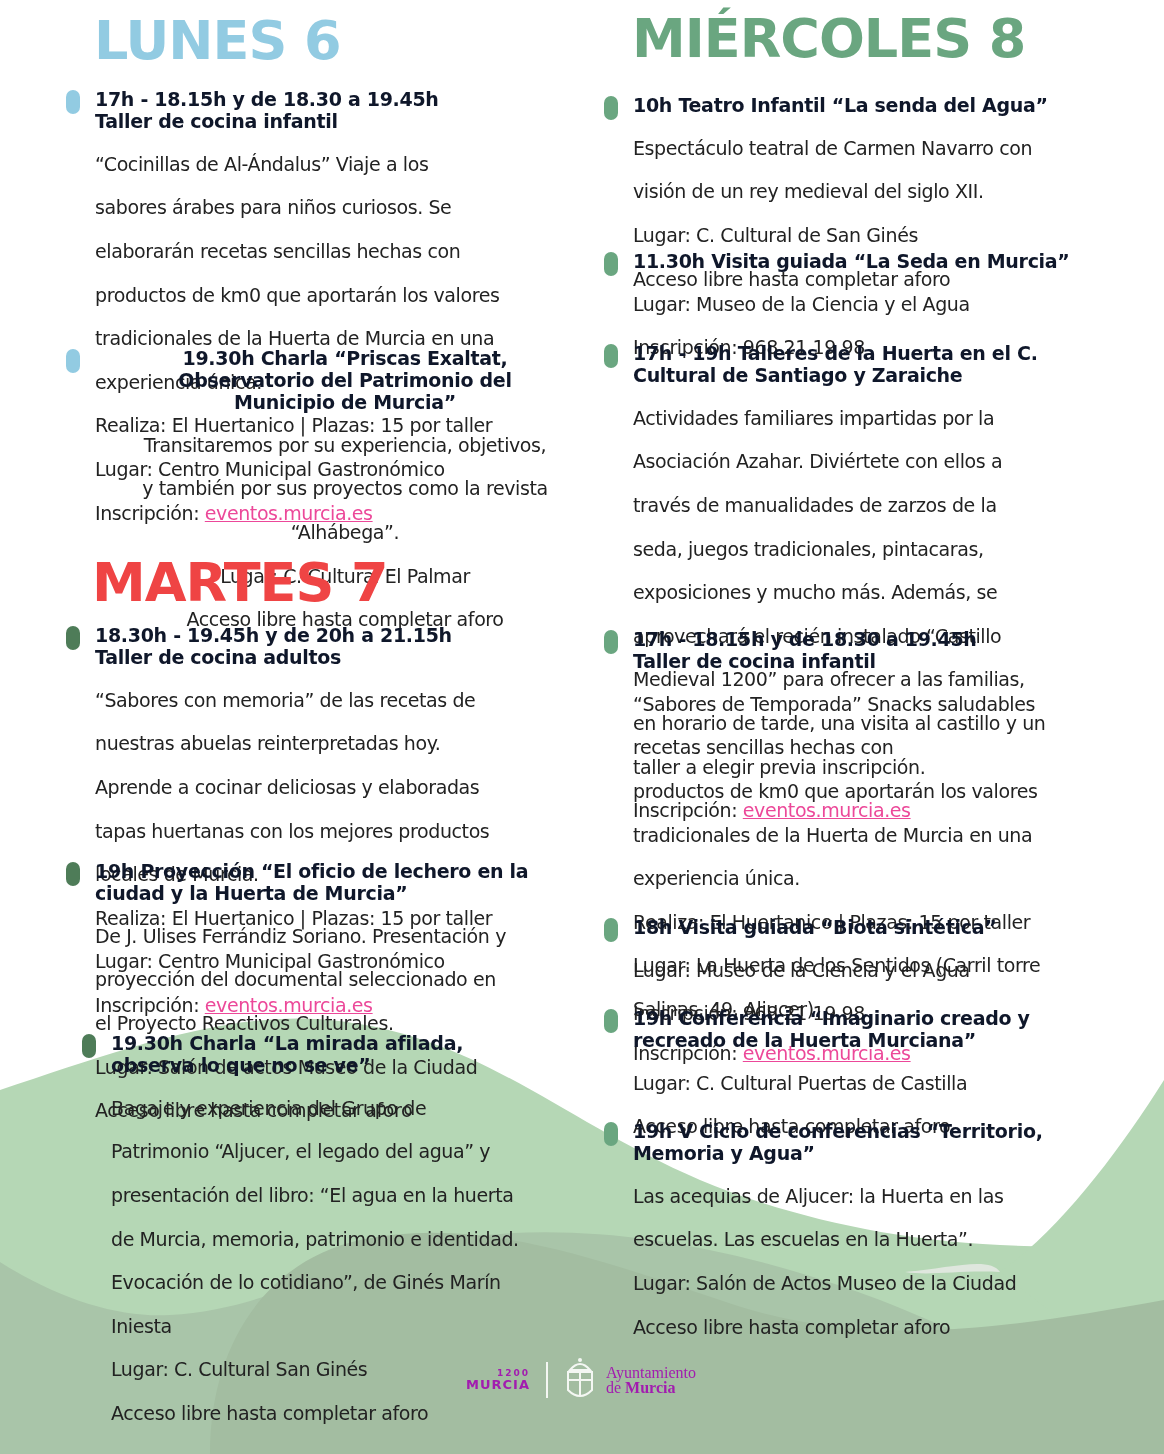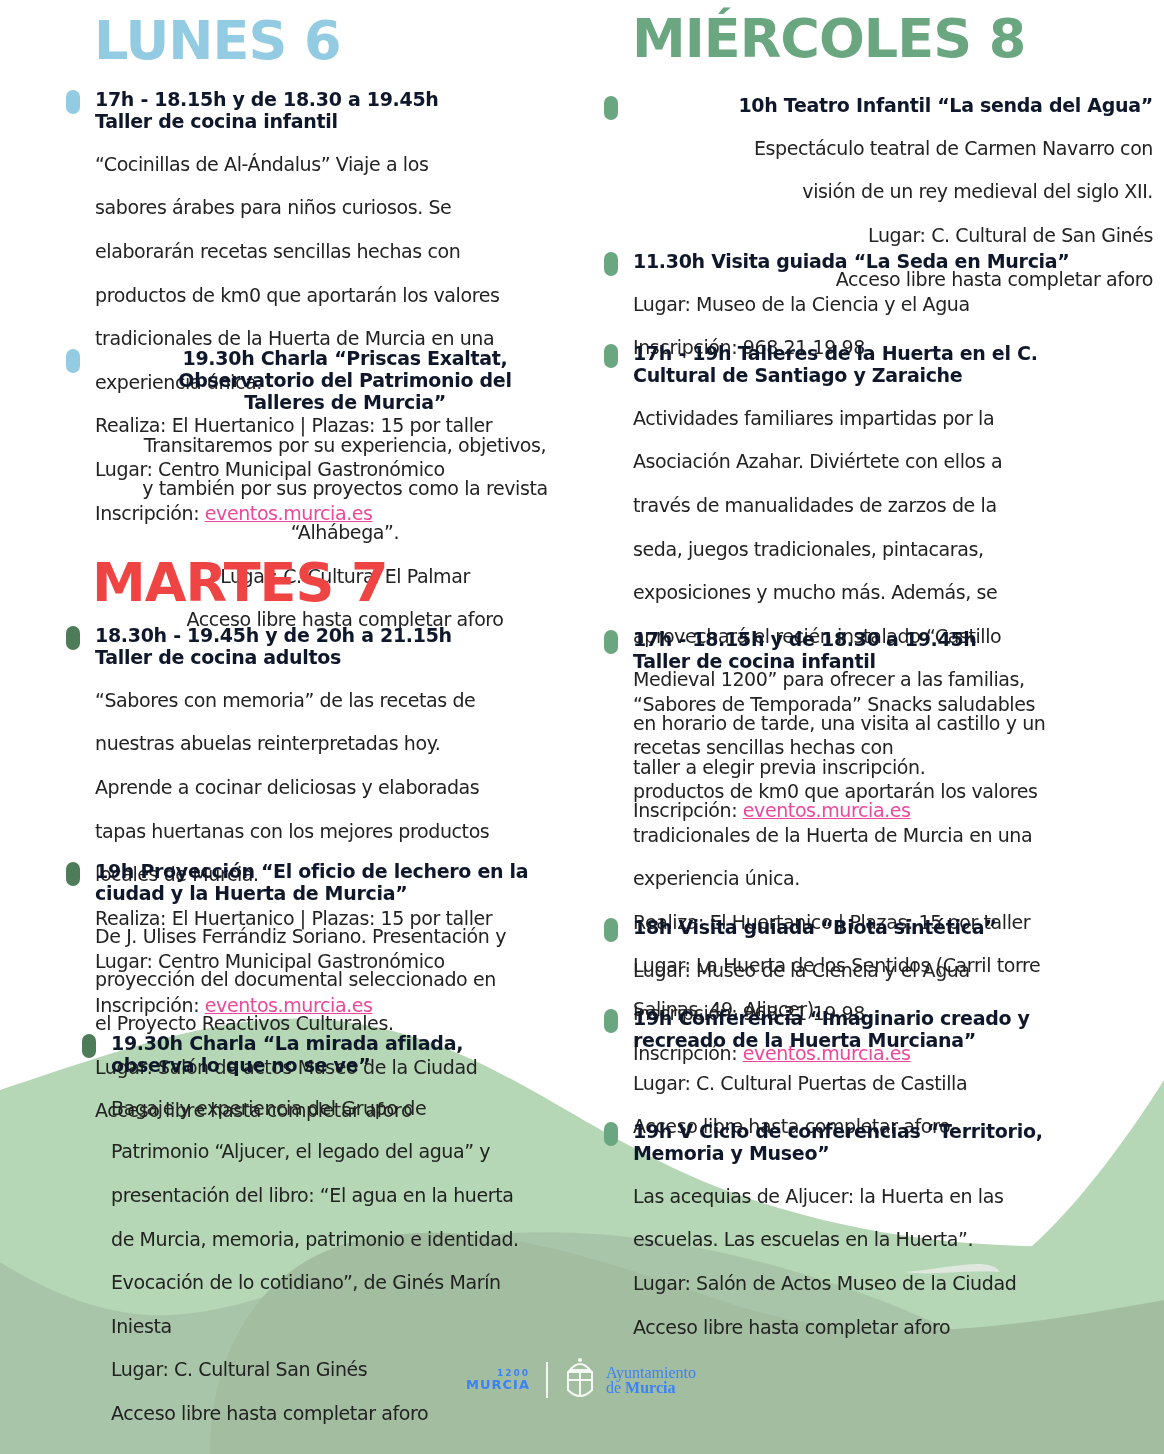--- a/index.html
+++ b/index.html
@@ -35,21 +35,21 @@
   .ev-body {
     font-family: "DejaVu Sans", sans-serif;
     font-size: 19px; line-height: 21.8px; letter-spacing: -0.4px;
     color: #222;
     white-space: pre-line;
   }
   .ev-line { display: block; }
   .link { text-decoration: underline; color: #ec4899; }
   .footer {
     position: absolute; z-index: 2; left: 466px; top: 1356px;
-    display: flex; align-items: center; gap: 10px; color: #3b82f6;
+    display: flex; align-items: center; gap: 10px; color: #a21caf;
   }
   .murcia-logo { display: flex; flex-direction: column; align-items: flex-end; font-family: "DejaVu Sans", sans-serif; font-weight: bold; }
   .murcia-logo .yr { font-size: 9px; letter-spacing: 2px; line-height: 10px; }
   .murcia-logo .nm { font-size: 13px; letter-spacing: 1px; line-height: 14px; }
   .divider { width: 2px; height: 36px; background: #f4f7f3; margin: 0 6px; }
   .ayto { font-family: "Liberation Serif", serif; font-size: 16px; line-height: 15px; }
   .ayto b { font-weight: bold; }
 </style>
 </head>
 <body>
@@ -85,21 +85,21 @@
       <span class="ev-line">Lugar: Centro Municipal Gastronómico</span>
       <span class="ev-line"><span>Inscripción: </span><span class="link">eventos.murcia.es</span></span>
     </div>
   </div>
 
   <div class="event" style="left:0; top:347px; width:500px;text-align:center;">
     <span class="bullet" style="background:#92cbe2;"></span>
     <div class="ev-title">
       <span class="ev-line">19.30h Charla “Priscas Exaltat,</span>
       <span class="ev-line">Observatorio del Patrimonio del</span>
-      <span class="ev-line">Talleres de Murcia”</span>
+      <span class="ev-line">Municipio de Murcia”</span>
     </div>
     <div class="ev-body">
       <span class="ev-line">Transitaremos por su experiencia, objetivos,</span>
       <span class="ev-line">y también por sus proyectos como la revista</span>
       <span class="ev-line">“Alhábega”.</span>
       <span class="ev-line">Lugar: C. Cultural El Palmar</span>
       <span class="ev-line">Acceso libre hasta completar aforo</span>
     </div>
   </div>
 
@@ -158,21 +158,21 @@
     </div>
   </div>
 </div>
 
 <div class="col col-right">
 
   <div class="day-title" style="left:28px; top:12px;">
     <span style="color:#6aa680;">MIÉRCOLES 8</span>
   </div>
 
-  <div class="event" style="left:0; top:94px; width:520px;text-align:right;">
+  <div class="event" style="left:0; top:94px; width:520px;">
     <span class="bullet" style="background:#6aa680;"></span>
     <div class="ev-title">
       <span class="ev-line">10h Teatro Infantil “La senda del Agua”</span>
     </div>
     <div class="ev-body">
       <span class="ev-line">Espectáculo teatral de Carmen Navarro con</span>
       <span class="ev-line">visión de un rey medieval del siglo XII.</span>
       <span class="ev-line">Lugar: C. Cultural de San Ginés</span>
       <span class="ev-line">Acceso libre hasta completar aforo</span>
     </div>
@@ -248,21 +248,21 @@
     <div class="ev-body">
       <span class="ev-line">Lugar: C. Cultural Puertas de Castilla</span>
       <span class="ev-line">Acceso libre hasta completar aforo</span>
     </div>
   </div>
 
   <div class="event" style="left:0; top:1120px; width:520px;">
     <span class="bullet" style="background:#6aa680;"></span>
     <div class="ev-title">
       <span class="ev-line">19h V Ciclo de conferencias “Territorio,</span>
-      <span class="ev-line">Memoria y Museo”</span>
+      <span class="ev-line">Memoria y Agua”</span>
     </div>
     <div class="ev-body">
       <span class="ev-line">Las acequias de Aljucer: la Huerta en las</span>
       <span class="ev-line">escuelas. Las escuelas en la Huerta”.</span>
       <span class="ev-line">Lugar: Salón de Actos Museo de la Ciudad</span>
       <span class="ev-line">Acceso libre hasta completar aforo</span>
     </div>
   </div>
 </div>
 

